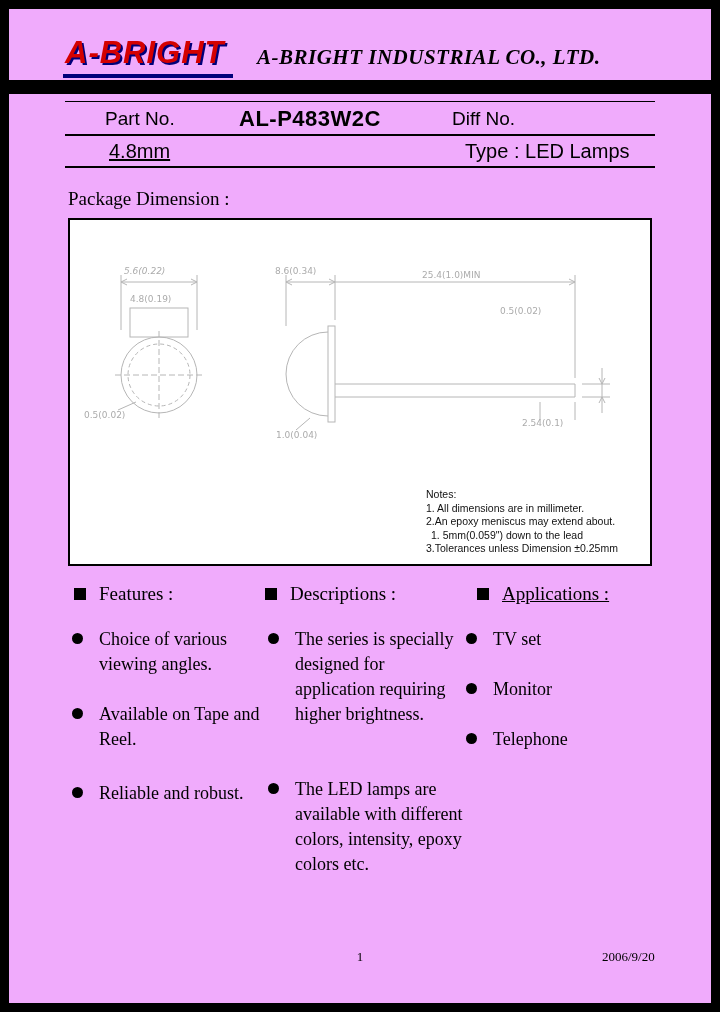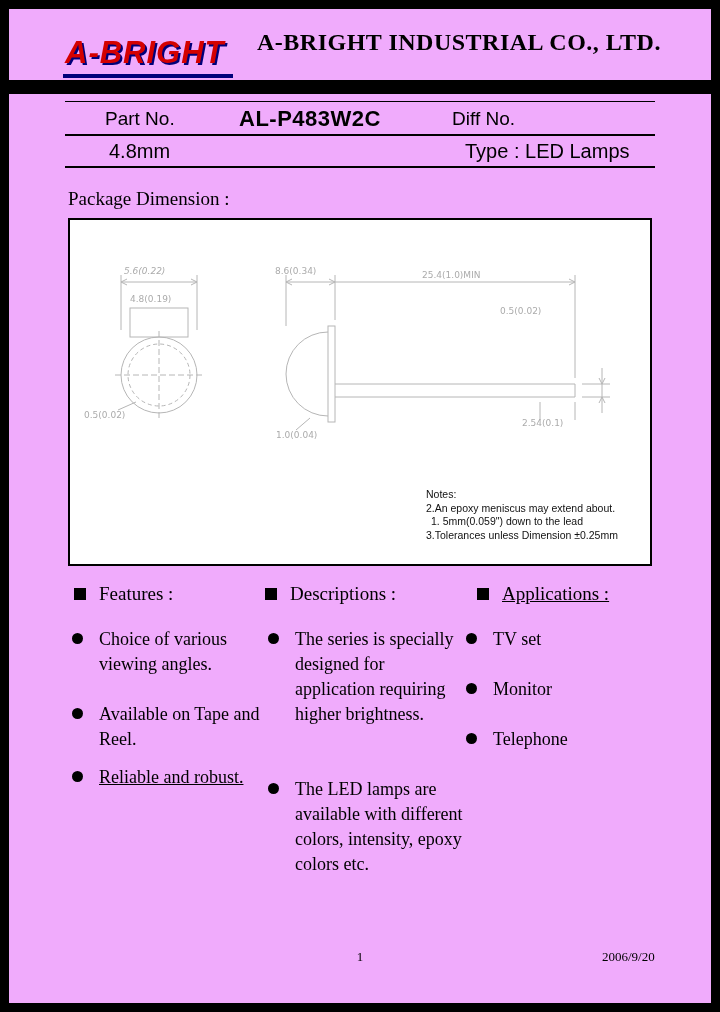--- a/index.html
+++ b/index.html
@@ -5,21 +5,21 @@
   * { margin:0; padding:0; box-sizing:border-box; }
   html,body { background:#ffffff; }
   body { width:720px; height:1012px; font-family:"Liberation Serif", serif; color:#000; }
   .page { position:relative; width:720px; height:1012px; background:#f0abfc; border:9px solid #000; overflow:hidden; }
 
   
   .logo { position:absolute; left:54px; top:26px; font-family:"Liberation Sans", sans-serif;
           font-style:italic; font-weight:bold; font-size:31px; letter-spacing:1px;
           color:#d40000; text-shadow:2px 2px 0 #00007a;
           border-bottom:4px solid #00007a; padding:0 8px 3px 2px; }
-  .company { position:absolute; left:248px; top:20px; font-size:24px; font-weight:bold; letter-spacing:0.5px; }
+  .company { position:absolute; left:248px; top:36px; font-size:21px; font-weight:bold; letter-spacing:0.5px;font-style:italic; }
   .black-bar { position:absolute; left:0; top:71px; width:702px; height:14px; background:#000; }
 
   
   .hline { position:absolute; left:56px; width:590px; border-top:2px solid #000; }
   .hline.thin { border-top-width:1px; }
   .part-label { position:absolute; font-family:"Liberation Sans", sans-serif; font-size:19px; }
   .part-value { position:absolute; font-family:"Liberation Sans", sans-serif; font-size:22px; font-weight:bold; letter-spacing:0.5px; }
   .size-value, .type-label { position:absolute; font-family:"Liberation Sans", sans-serif; font-size:20px; }
 
   
@@ -51,21 +51,21 @@
     <span>A-BRIGHT</span>
   </div>
   <div class="company">A-BRIGHT INDUSTRIAL CO., LTD.</div>
   <div class="black-bar"></div>
 
   <div class="hline thin" style="top:92px;"></div>
   <span class="part-label" style="left:96px; top:99px;">Part No.</span>
   <span class="part-value" style="left:230px; top:97px;">AL-P483W2C</span>
   <span class="part-label" style="left:443px; top:99px;">Diff No.</span>
   <div class="hline" style="top:125px;"></div>
-  <span class="size-value" style="left:100px; top:131px;">4.8mm</span>
+  <span class="size-value" style="left:100px; top:131px;text-decoration:underline;">4.8mm</span>
   <span class="type-label" style="left:456px; top:131px;">Type : LED Lamps</span>
   <div class="hline" style="top:157px;"></div>
 
   <div class="pkg-title">Package Dimension :</div>
 
   <div class="draw-box">
     <svg width="584" height="348" viewBox="0 0 584 348">
       <g stroke="#b6b6b6" fill="none" stroke-width="1">
 
         <circle cx="89" cy="155" r="38"></circle>
@@ -119,20 +119,21 @@
     <span class="dlabel" style="left:60px; top:74px;">4.8(0.19)</span>
     <span class="dlabel" style="left:205px; top:46px;">8.6(0.34)</span>
     <span class="dlabel" style="left:352px; top:50px;">25.4(1.0)MIN</span>
     <span class="dlabel" style="left:430px; top:86px;">0.5(0.02)</span>
     <span class="dlabel" style="left:206px; top:210px;">1.0(0.04)</span>
     <span class="dlabel" style="left:452px; top:198px;">2.54(0.1)</span>
     <span class="dlabel" style="left:14px; top:190px;">0.5(0.02)</span>
 
     <div class="notes">
       <div>Notes:</div>
+      <div>1. All dimensions are in millimeter.</div>
       <div>2.An epoxy meniscus may extend about.</div>
       <div class="indent">1. 5mm(0.059") down to the lead</div>
       <div>3.Tolerances unless Dimension ±0.25mm</div>
     </div>
   </div>
 
   <div class="col-head" style="left:65px; top:574px;">
     <span class="sq"></span><span>Features :</span>
   </div>
   <div class="col-head" style="left:256px; top:574px;">
@@ -143,21 +144,21 @@
   </div>
 
   <div class="item" style="left:63px; top:618px; width:196px;">
     <span class="dot"></span>
     <span class="itext">Choice of various viewing angles.</span>
   </div>
   <div class="item" style="left:63px; top:693px; width:196px;">
     <span class="dot"></span>
     <span class="itext">Available on Tape and Reel.</span>
   </div>
-  <div class="item" style="left:63px; top:756px; width:196px;text-decoration:underline;">
+  <div class="item" style="left:63px; top:772px; width:196px;">
     <span class="dot"></span>
     <span class="itext">Reliable and robust.</span>
   </div>
 
   <div class="item" style="left:259px; top:618px; width:196px;">
     <span class="dot"></span>
     <span class="itext">The series is specially designed for application requiring higher brightness.</span>
   </div>
   <div class="item" style="left:259px; top:768px; width:196px;">
     <span class="dot"></span>

